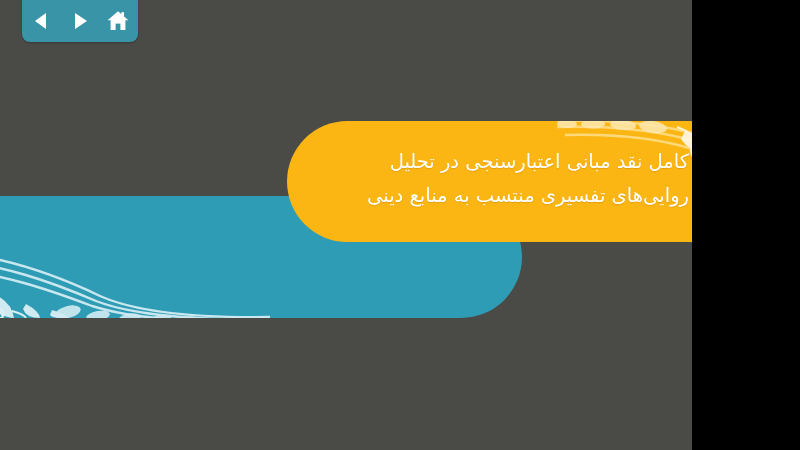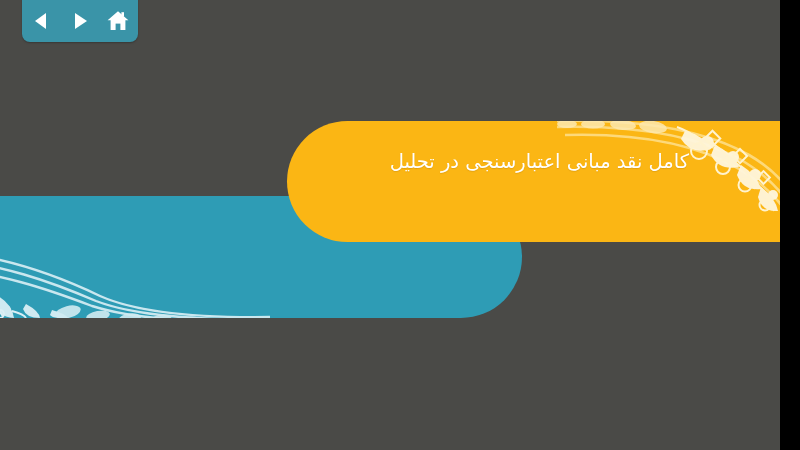--- a/index.html
+++ b/index.html
@@ -2,21 +2,21 @@
 <html><head>
 <meta charset="utf-8">
 <style>
   html, body {
     margin: 0;
     padding: 0;
     background: #000;
   }
   #stage {
     position: relative;
-    width: 780px;
+    width: 692px;
     height: 450px;
     overflow: hidden;
     background: #4a4a47;
     font-family: "DejaVu Sans", sans-serif;
   }
 
   
   #navbar {
     position: absolute;
     left: 22px;
@@ -177,20 +177,21 @@
       <g fill="#fde9b0" opacity="0.85">
         <ellipse cx="96" cy="6" rx="14" ry="6" transform="rotate(8 96 6)"></ellipse>
         <ellipse cx="66" cy="4" rx="13" ry="5" transform="rotate(5 66 4)"></ellipse>
         <ellipse cx="36" cy="3" rx="12" ry="4.5"></ellipse>
         <ellipse cx="10" cy="3" rx="10" ry="4"></ellipse>
       </g>
     </svg>
 
     <div id="title-block">
       <span class="title-line">کامل نقد مبانی اعتبارسنجی در تحلیل</span>
+      <span class="title-line">روایی‌های تفسیری منتسب به منابع دینی</span>
     </div>
   </div>
 
   <div id="navbar">
     <div class="navbtn">
       <svg width="22" height="22" viewBox="0 0 22 22">
         <polygon points="15,3 15,19 4,11" fill="#ffffff"></polygon>
       </svg>
     </div>
     <div class="navbtn">

